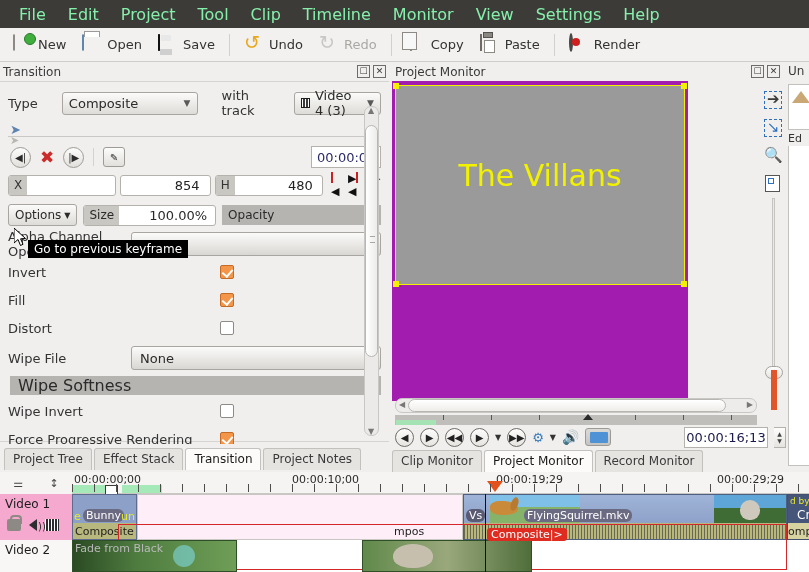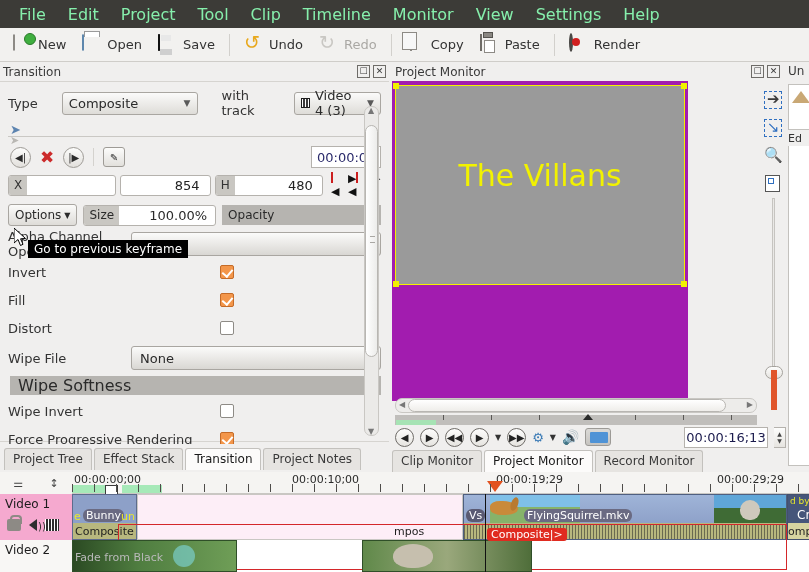--- a/index.html
+++ b/index.html
@@ -675,21 +675,21 @@
         <span style="position:absolute;left:322px;top:31px;font-size:11px;color:#1f1f1f;z-index:7">mpos</span>
 
         <div class="sel-rect" style="left:46px;top:30px;width:669px;height:46px"></div>
         <div class="trans-badge" style="left:415px;top:34px">
           <span>Composite|&gt;</span>
         </div>
 
         <div class="clip" style="left:0px;top:46px;width:165px;height:32px;background:#3f6b35;border-color:#2f4f28">
           <div style="position:absolute;inset:0;background:linear-gradient(90deg,#2b4a23,#4f7d40 40%,#6f9e57)"></div>
           <div style="position:absolute;left:100px;top:4px;width:22px;height:22px;background:#7fd8e0;border-radius:50%;opacity:.6"></div>
-          <span class="trans-lbl" style="left:2px;top:10px;color:#b9b9b9">Fade from Black</span>
+          <span class="trans-lbl" style="left:2px;top:1px;color:#b9b9b9">Fade from Black</span>
         </div>
         <div class="clip" style="left:290px;top:46px;width:170px;height:32px;background:#4f7d40;border-color:#2f4f28">
           <div style="position:absolute;inset:0;background:linear-gradient(90deg,#60894a,#9aa87c 50%,#4f6e3a)"></div>
           <div style="position:absolute;left:30px;top:3px;width:40px;height:24px;background:#c6bfae;border-radius:50% 50% 45% 45%"></div>
         </div>
 
         <div class="tl-playline" style="left:413px"></div>
       </div>
     </div>
   </div>

